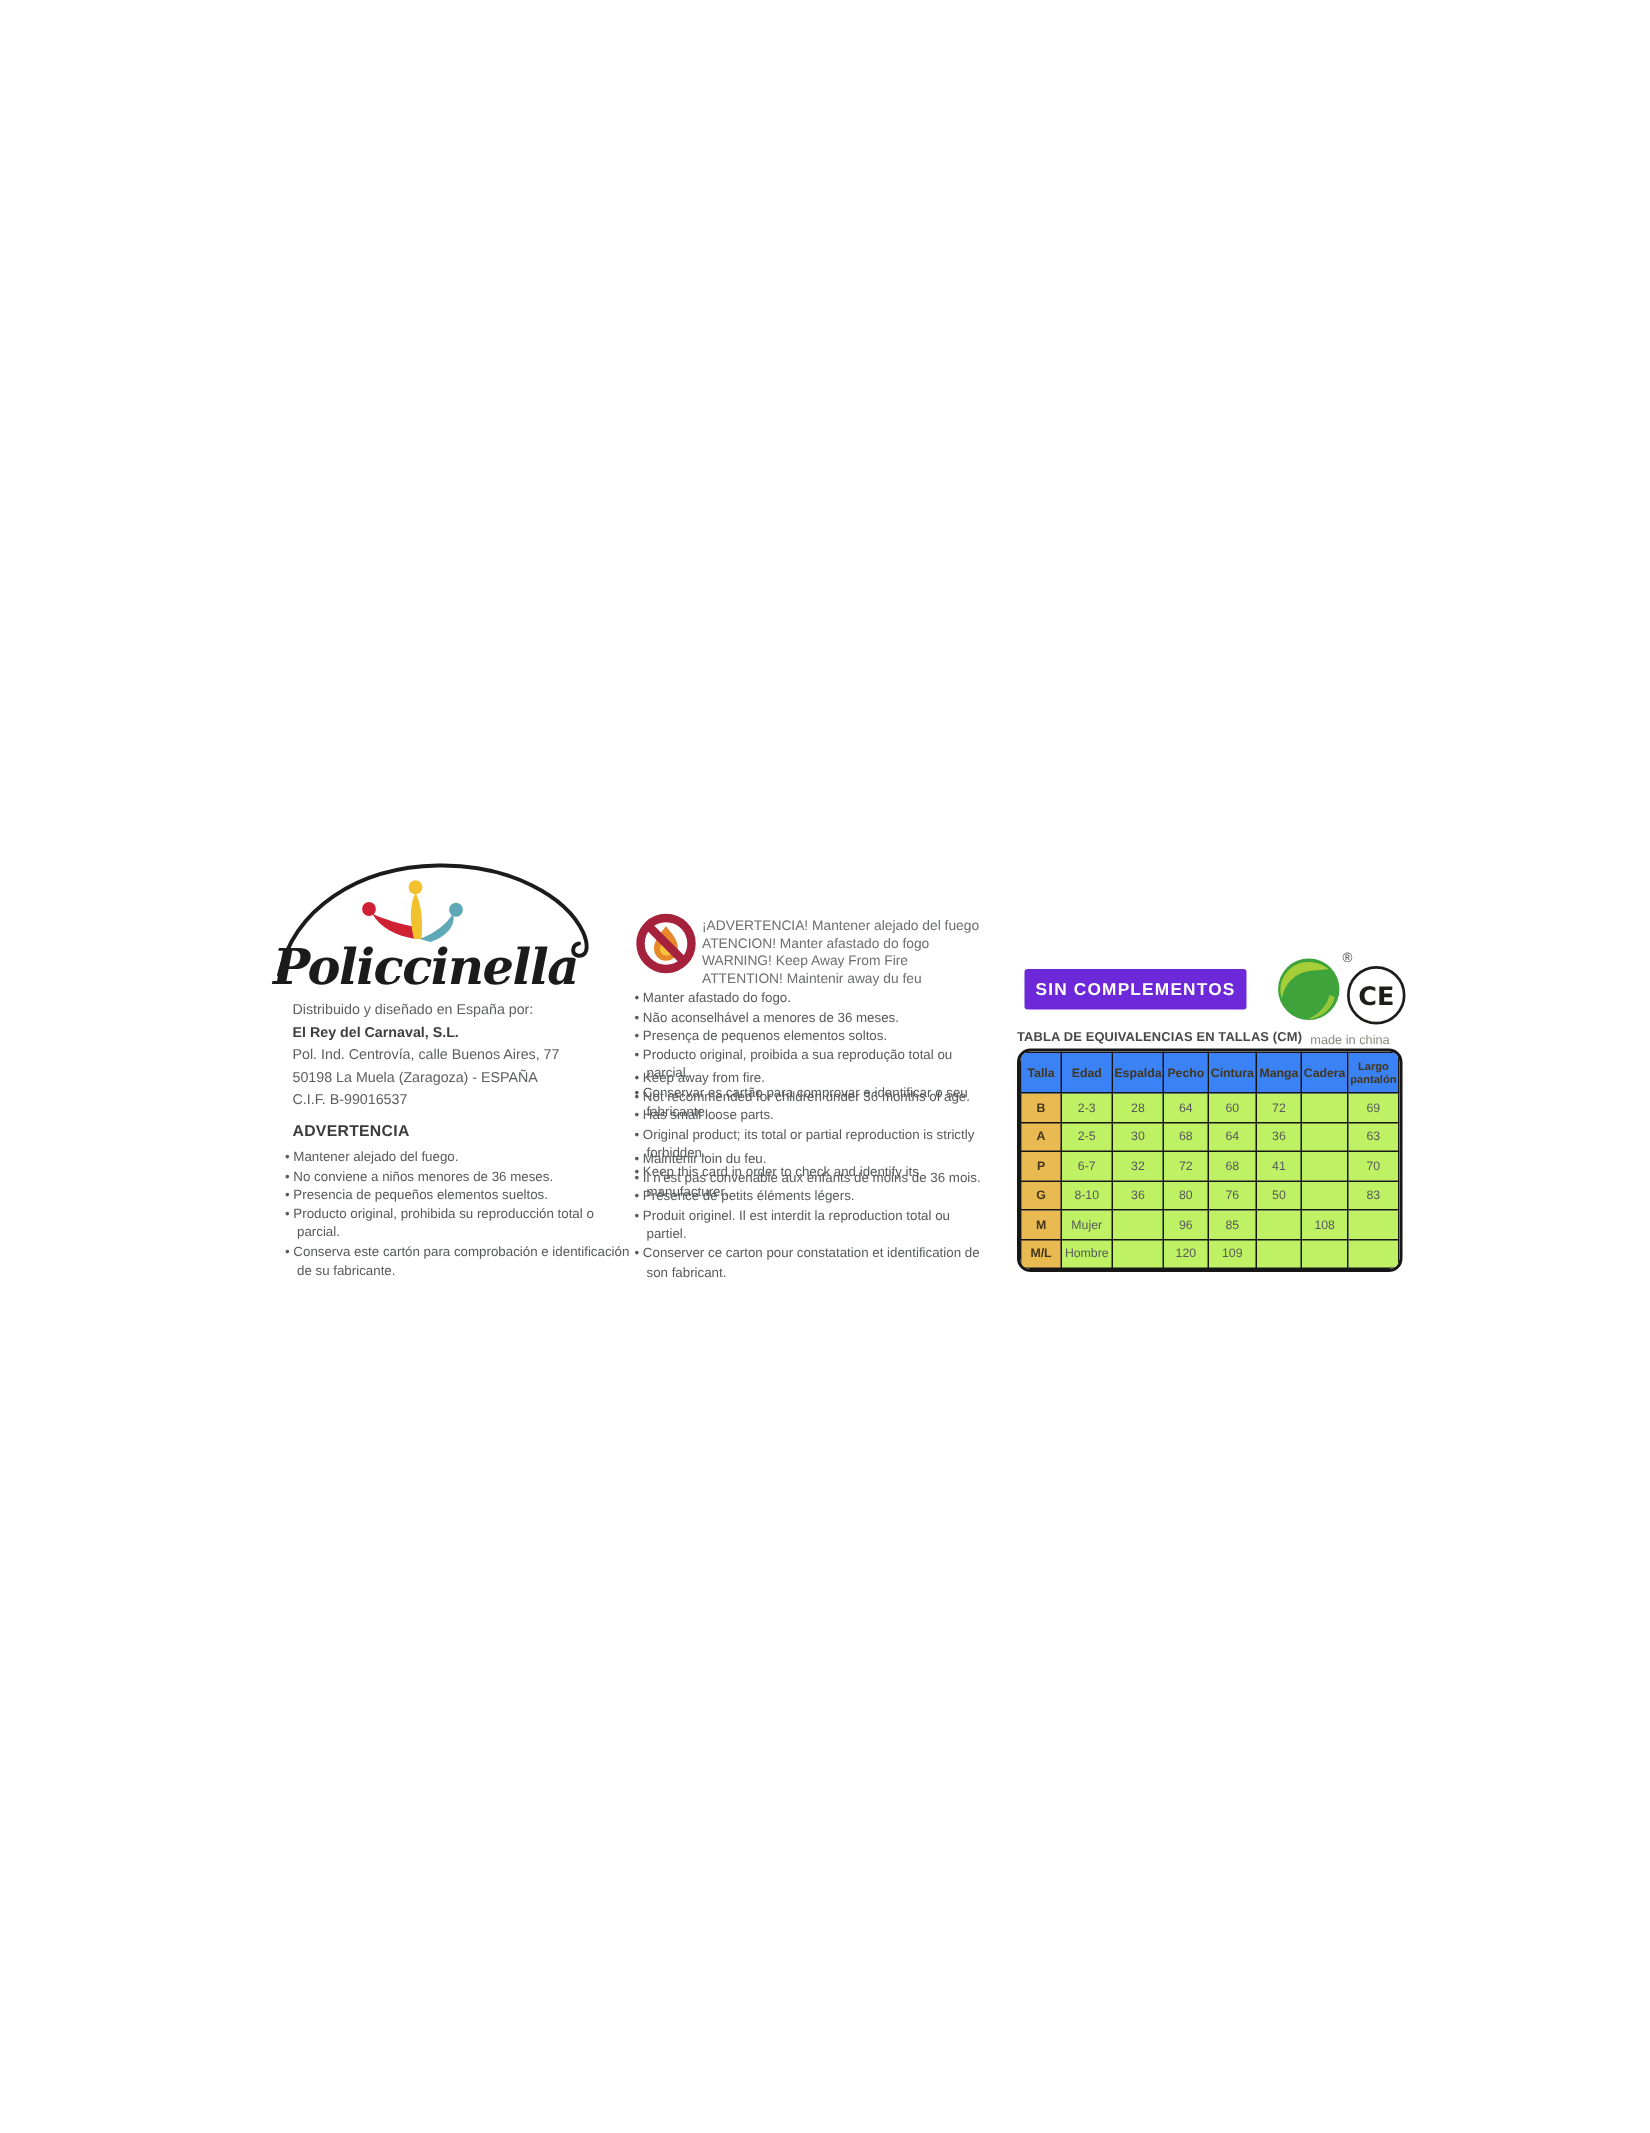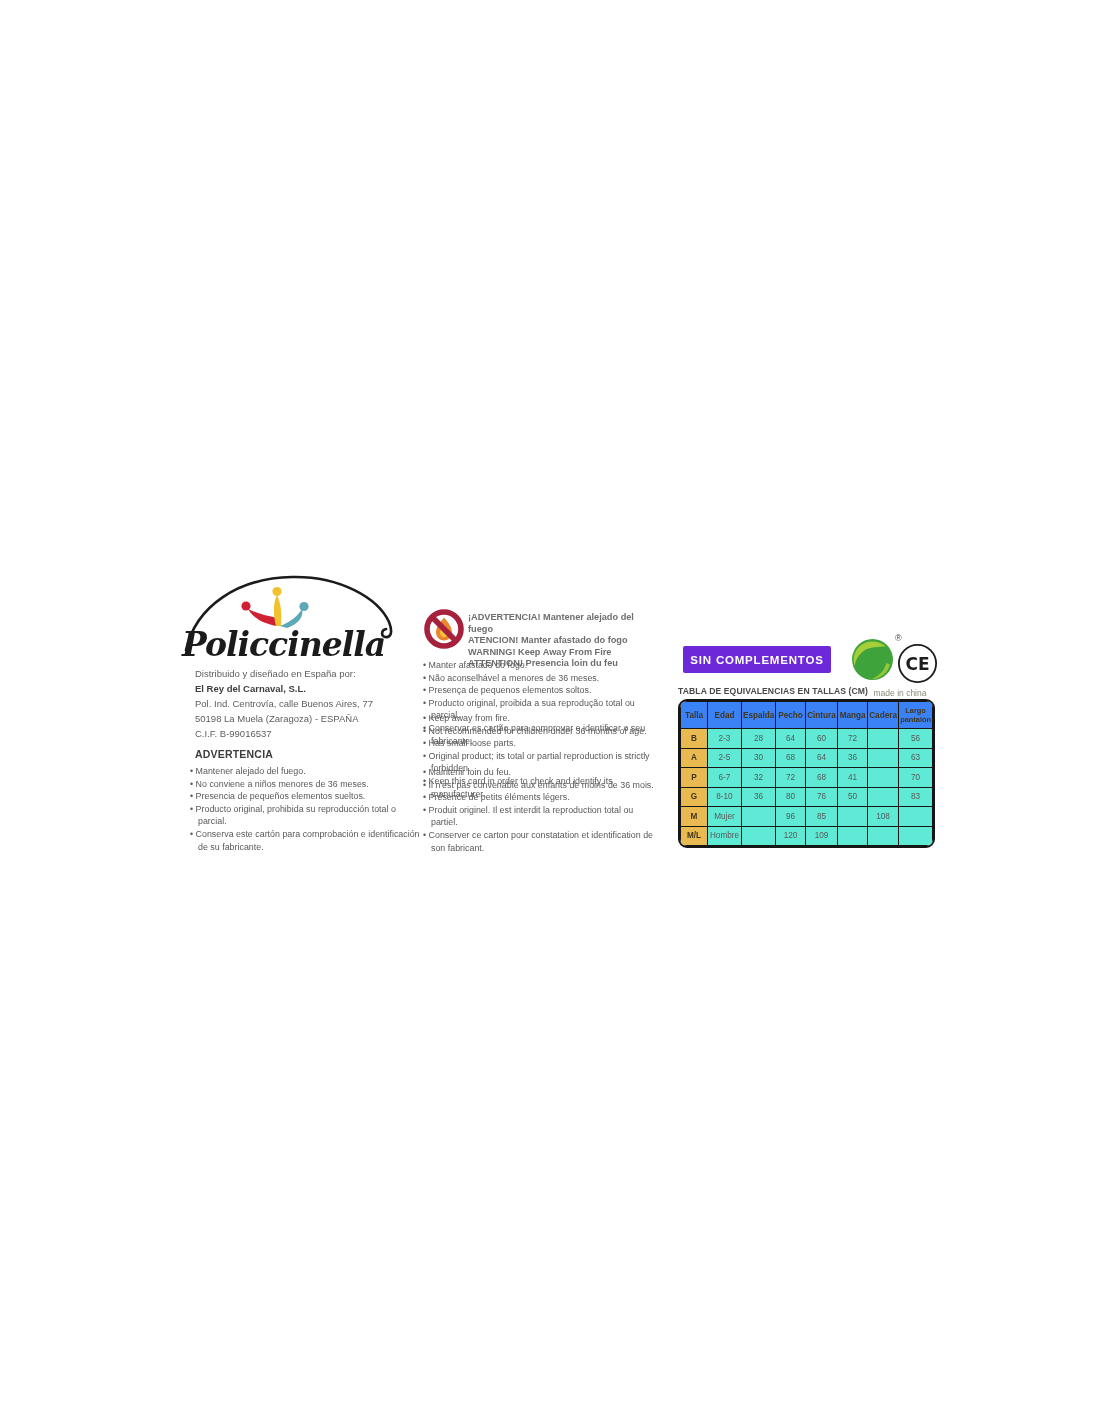--- a/index.html
+++ b/index.html
@@ -14,39 +14,39 @@
   .distributor{left:195px;top:666px;width:232px;font-size:9.5px;line-height:15px;color:#5d5e60;}
   .distributor .dist-name{font-weight:bold;color:#3e3e40;}
   .advertencia-title{left:195px;top:748px;font-size:10.5px;font-weight:bold;color:#3c3c3e;letter-spacing:.2px;}
   .bullet-list{margin:0;padding:0;list-style:none;font-size:8.9px;line-height:12.6px;color:#58595b;}
   .bullet-list li{margin:0;padding:0 0 0 10px;text-indent:-8px;}
   .bullet-list li::before{content:"• ";}
   .advertencia-list{left:188px;top:765px;width:238px;}
 
   
   .warn-icon{left:423px;top:608px;width:42px;height:42px;}
-  .warn-header{left:468px;top:612px;width:190px;font-size:9.2px;line-height:11.6px;font-weight:bold;color:#6d6e70;}
+  .warn-header{left:468px;top:612px;width:190px;font-size:9.2px;line-height:11.6px;font-weight:normal;color:#6d6e70;}
   .pt-list{left:421px;top:659px;width:236px;}
   .en-list{left:421px;top:712px;width:236px;}
   .fr-list{left:421px;top:766px;width:236px;}
 
   
   .sin-badge{left:683px;top:646px;width:148px;height:27px;background:#6d28d9;border-radius:2px;
     display:flex;align-items:center;justify-content:center;color:#ffffff;font-weight:bold;
     font-size:11.5px;letter-spacing:.8px;}
   .green-dot{left:851px;top:638px;width:43px;height:43px;}
   .reg-mark{left:895px;top:633px;font-size:9px;color:#4a4a4c;}
   .ce-mark{left:897px;top:643px;width:41px;height:41px;}
   .made-in{left:860px;top:688px;width:80px;text-align:center;font-size:8.5px;color:#8b8a7c;}
   .table-title{left:678px;top:686px;font-size:8.6px;font-weight:bold;color:#48484a;letter-spacing:.1px;}
   .size-table-wrap{left:678px;top:699px;width:253px;border:2px solid #161616;border-radius:9px;overflow:hidden;background:#fff;}
   table.size-table{border-collapse:collapse;width:100%;}
   .size-table th,.size-table td{border:1.5px solid #161616;text-align:center;padding:1px;}
   .size-table th{background:#3b82f6;color:#43361a;font-weight:bold;font-size:8.2px;height:24px;line-height:9px;}
-  .size-table td{height:16.5px;font-size:8.2px;color:#58595b;background:#5eead4;}
+  .size-table td{height:16.5px;font-size:8.2px;color:#58595b;background:#bef264;}
   .size-table td:first-child{background:#e9ba51;color:#43361a;font-weight:bold;}
   .size-table th:nth-child(1){width:38px;}
   .size-table th:nth-child(2){width:35px;}
   .size-table th:nth-child(3){width:31px;}
   .size-table th:nth-child(4){width:31px;margin-left:10px;}
   .size-table th:nth-child(5){width:31px;}
   .size-table th:nth-child(6){width:29px;}
   .size-table th:nth-child(7){width:29px;}
   .size-table th:nth-child(8){width:29px;font-size:7.4px;}
 </style>
@@ -95,21 +95,21 @@
       <circle cx="21" cy="21" r="17" fill="#ffffff" stroke="#a5213c" stroke-width="5.6"></circle>
       <path d="M21 9.5 C 16 15.5, 13 19.5, 13 24.5 A 8 8 0 0 0 29 24.5 C 29 18.5, 25 14.5, 21 9.5 Z" fill="#e8872b"></path>
       <path d="M21 17 C 18.4 20, 17 22.4, 17 24.8 A 4.2 4.2 0 0 0 25.4 24.8 C 25.4 21.8, 23 18.8, 21 17 Z" fill="#f6c33a"></path>
       <line x1="9.5" y1="9.5" x2="32.5" y2="32.5" stroke="#a5213c" stroke-width="5.6"></line>
     </svg>
   </div>
   <div class="abs warn-header">
       <div>¡ADVERTENCIA! Mantener alejado del fuego</div>
       <div>ATENCION! Manter afastado do fogo</div>
       <div>WARNING! Keep Away From Fire</div>
-      <div>ATTENTION! Presencia loin du feu</div>
+      <div>ATTENTION! Maintenir away du feu</div>
     </div>
 
   <ul class="abs bullet-list pt-list">
       <li>Manter afastado do fogo.</li>
       <li>Não aconselhável a menores de 36 meses.</li>
       <li>Presença de pequenos elementos soltos.</li>
       <li>Producto original, proibida a sua reprodução total ou parcial.</li>
       <li>Conservar es cartão para comprovar e identificar o seu fabricante.</li>
     </ul>
   <ul class="abs bullet-list en-list">
@@ -163,21 +163,21 @@
         </thead>
       <tbody>
           <tr>
             <td>B</td>
             <td>2-3</td>
             <td>28</td>
             <td>64</td>
             <td>60</td>
             <td>72</td>
             <td></td>
-            <td>56</td>
+            <td>69</td>
           </tr>
           <tr>
             <td>A</td>
             <td>2-5</td>
             <td>30</td>
             <td>68</td>
             <td>64</td>
             <td>36</td>
             <td></td>
             <td>63</td>

